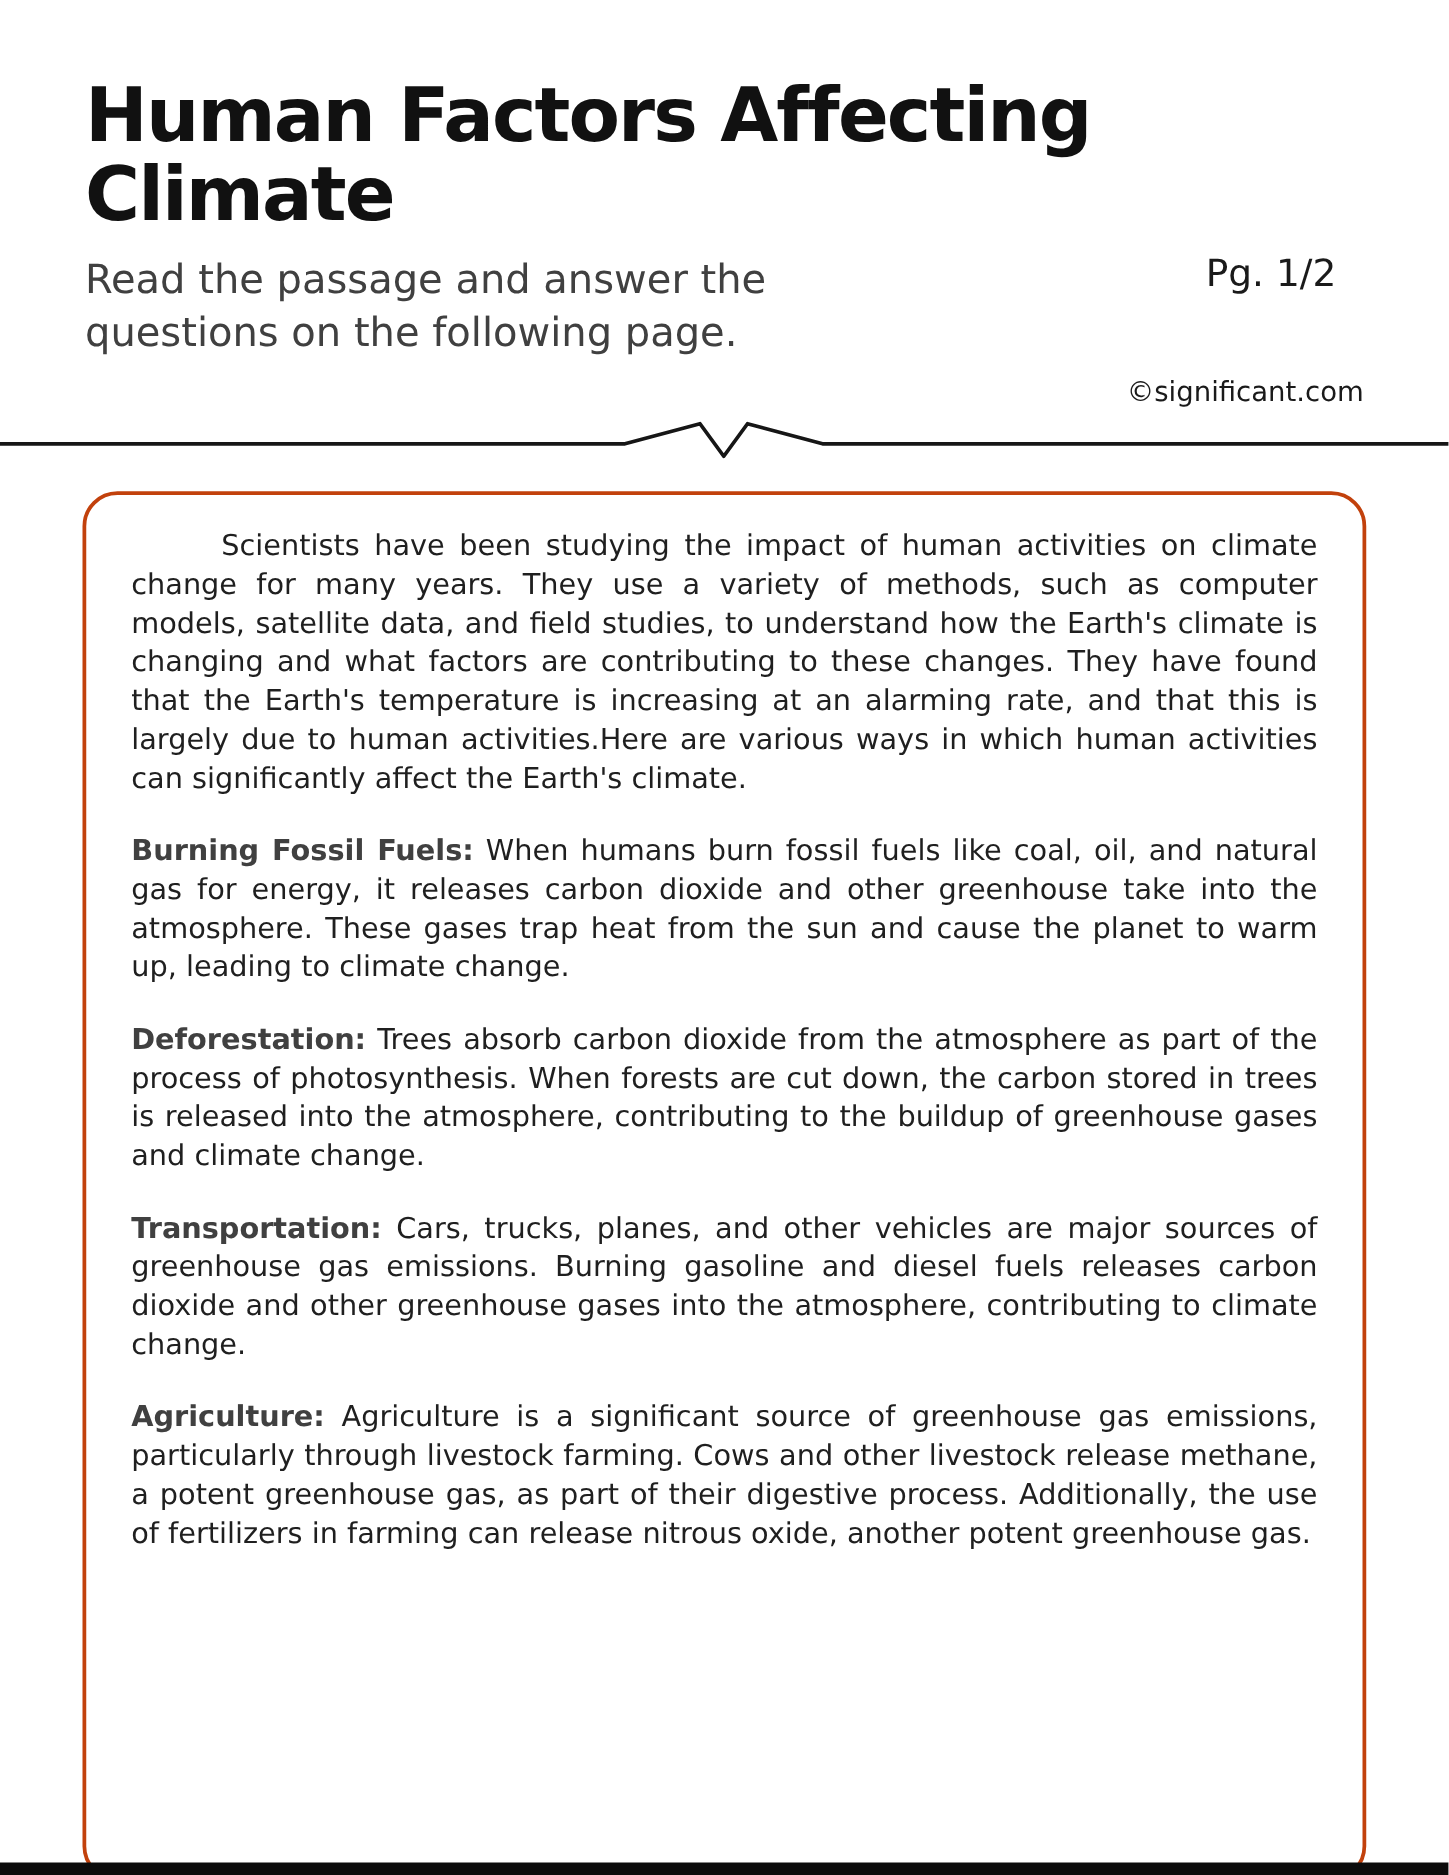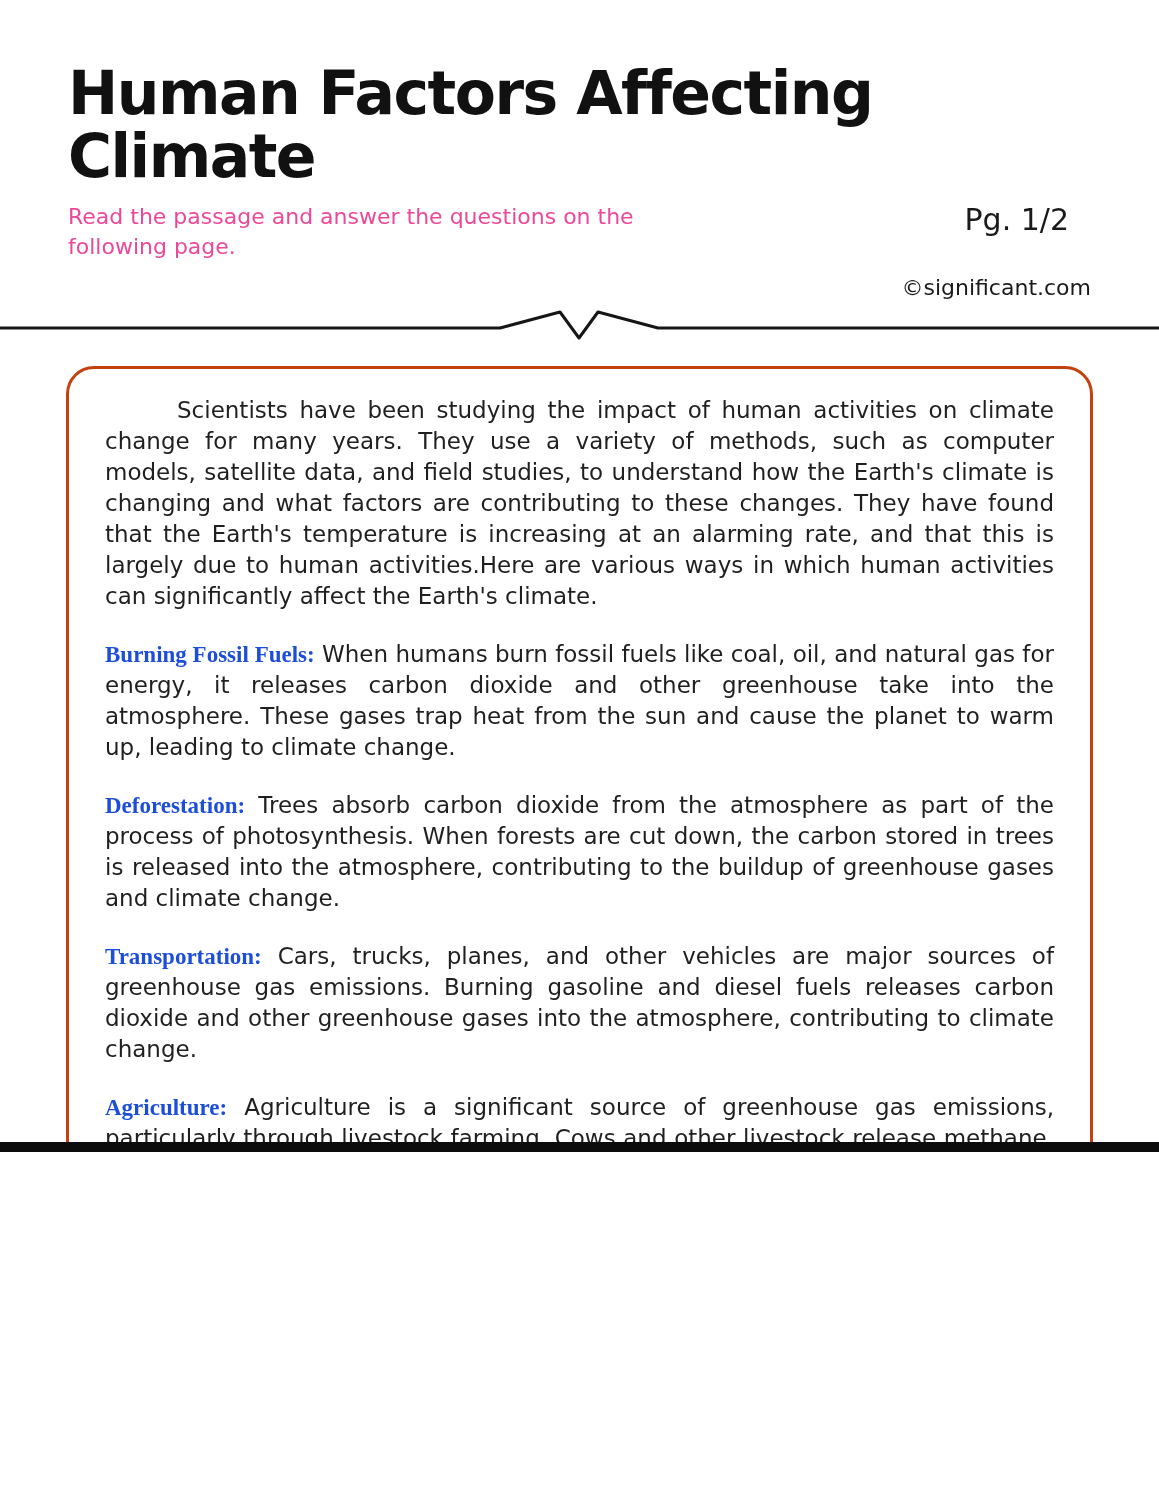--- a/index.html
+++ b/index.html
@@ -3,21 +3,21 @@
 <meta charset="utf-8">
 <style>
   html, body {
     margin: 0;
     padding: 0;
     background: #ffffff;
   }
   .page {
     position: relative;
     width: 1159px;
-    height: 1152px;
+    height: 1500px;
     background: #ffffff;
     font-family: "DejaVu Sans", "Liberation Sans", sans-serif;
     color: #1c1c1c;
     overflow: hidden;
     box-sizing: border-box;
   }
   .header {
     padding: 62px 68px 0 68px;
   }
   .page-title {
@@ -31,23 +31,23 @@
   }
   .sub-row {
     display: flex;
     justify-content: space-between;
     align-items: flex-start;
     margin-top: 14px;
   }
   .instructions {
     margin: 0;
     max-width: 640px;
-    font-size: 22px;
+    font-size: 32px;
     line-height: 1.35;
-    color: #ec4899;
+    color: #404040;
   }
   .pg-label {
     font-size: 30px;
     color: #1a1a1a;
     padding-right: 22px;
     white-space: nowrap;
     text-align: right;
   }
   .copyright {
     text-align: right;
@@ -77,22 +77,21 @@
     color: #1f1f1f;
   }
   .passage-box p:last-child {
     margin-bottom: 0;
   }
   .indent {
     text-indent: 72px;
   }
   .lead {
     font-weight: 700;
-    color: #1d4ed8;
-    font-family: Liberation Serif, serif;
+    color: #404040;
   }
   .bottom-bar {
     position: absolute;
     left: 0;
     bottom: 0;
     width: 100%;
     height: 10px;
     background: #0c0c0c;
   }
 </style>

